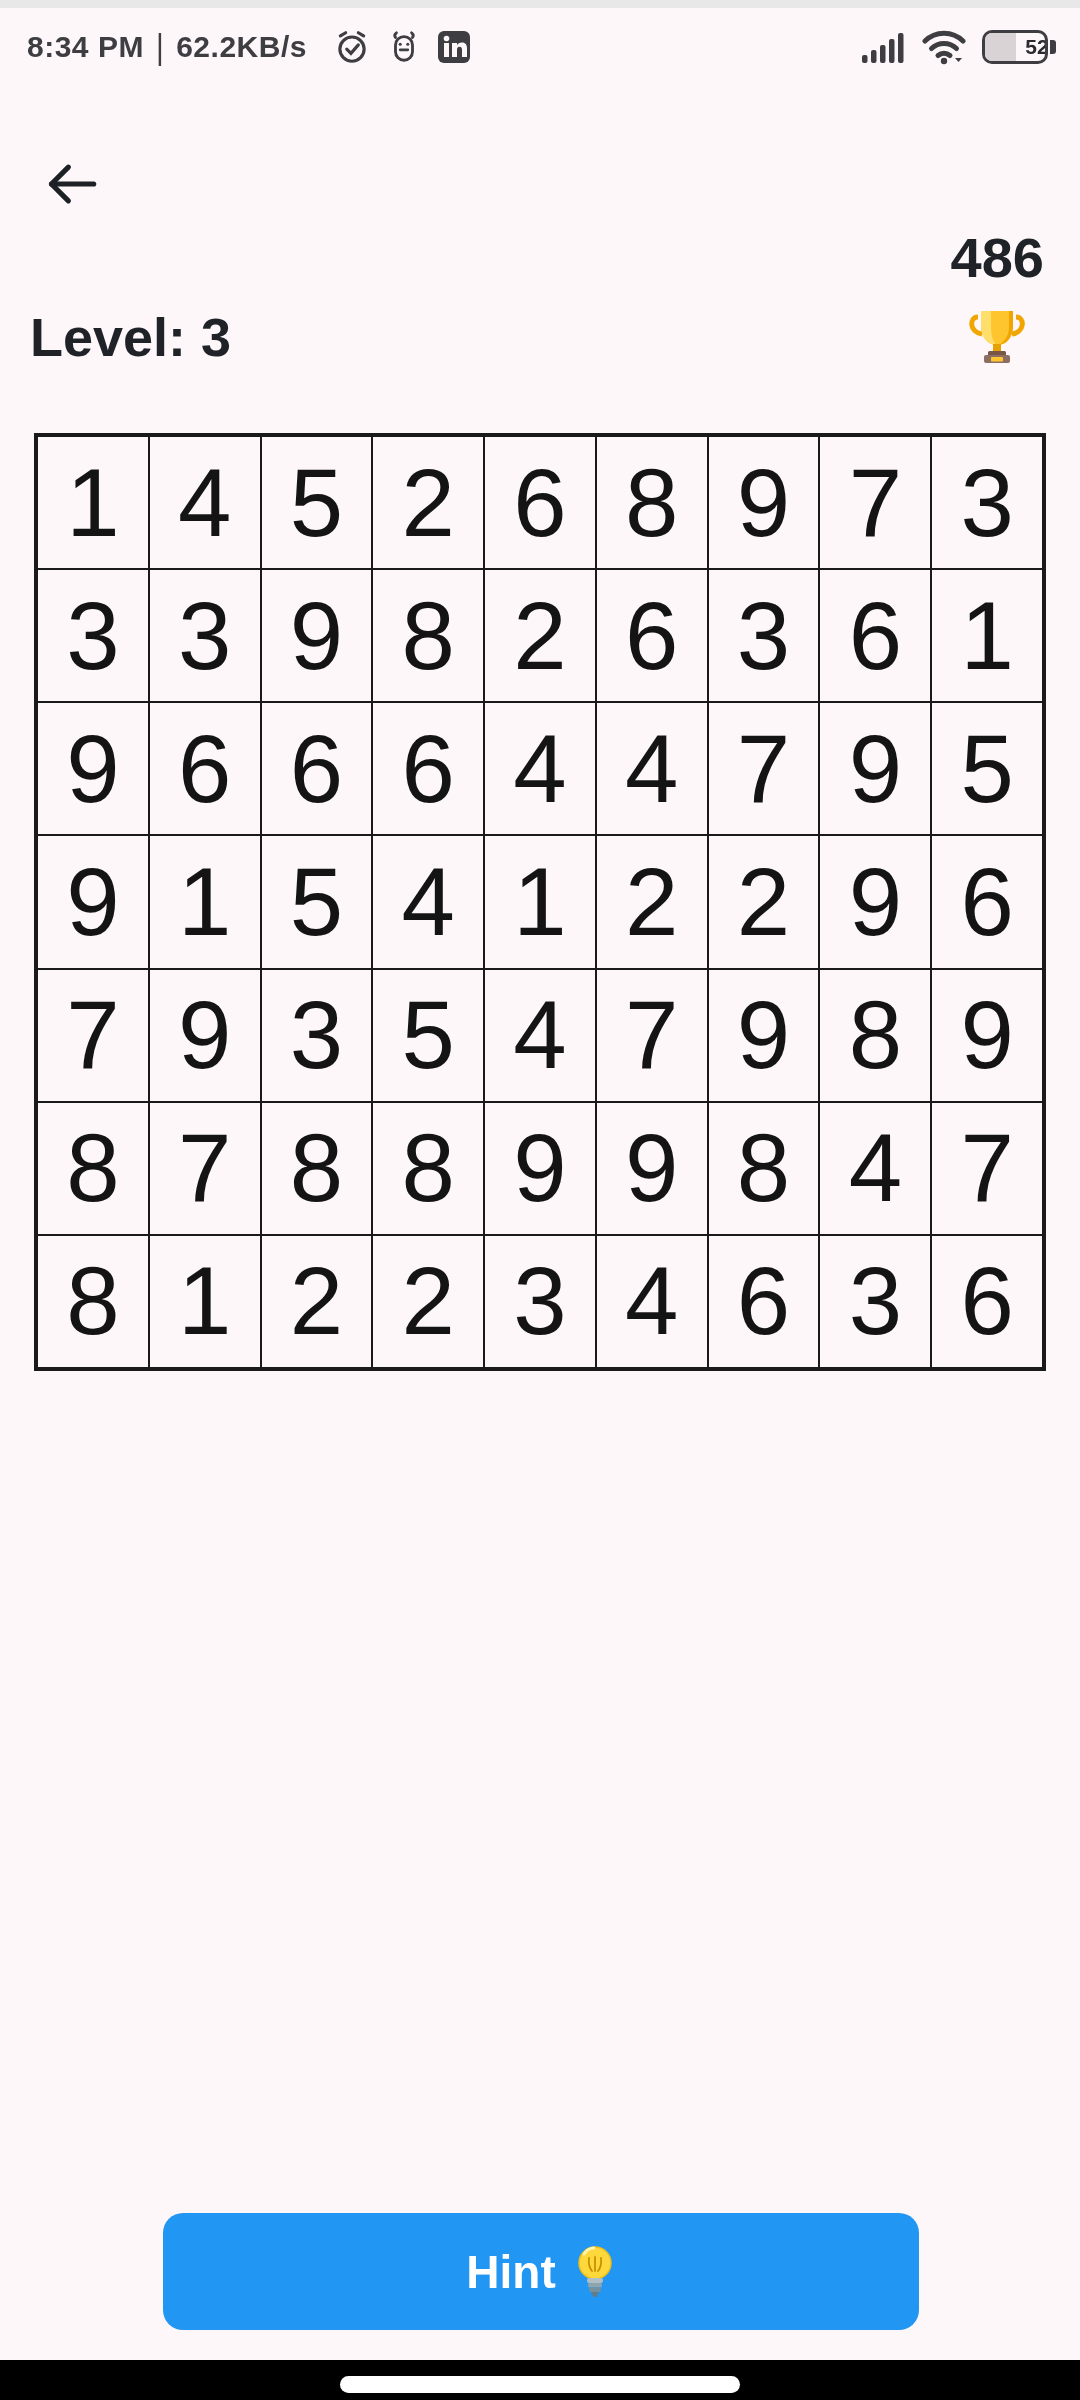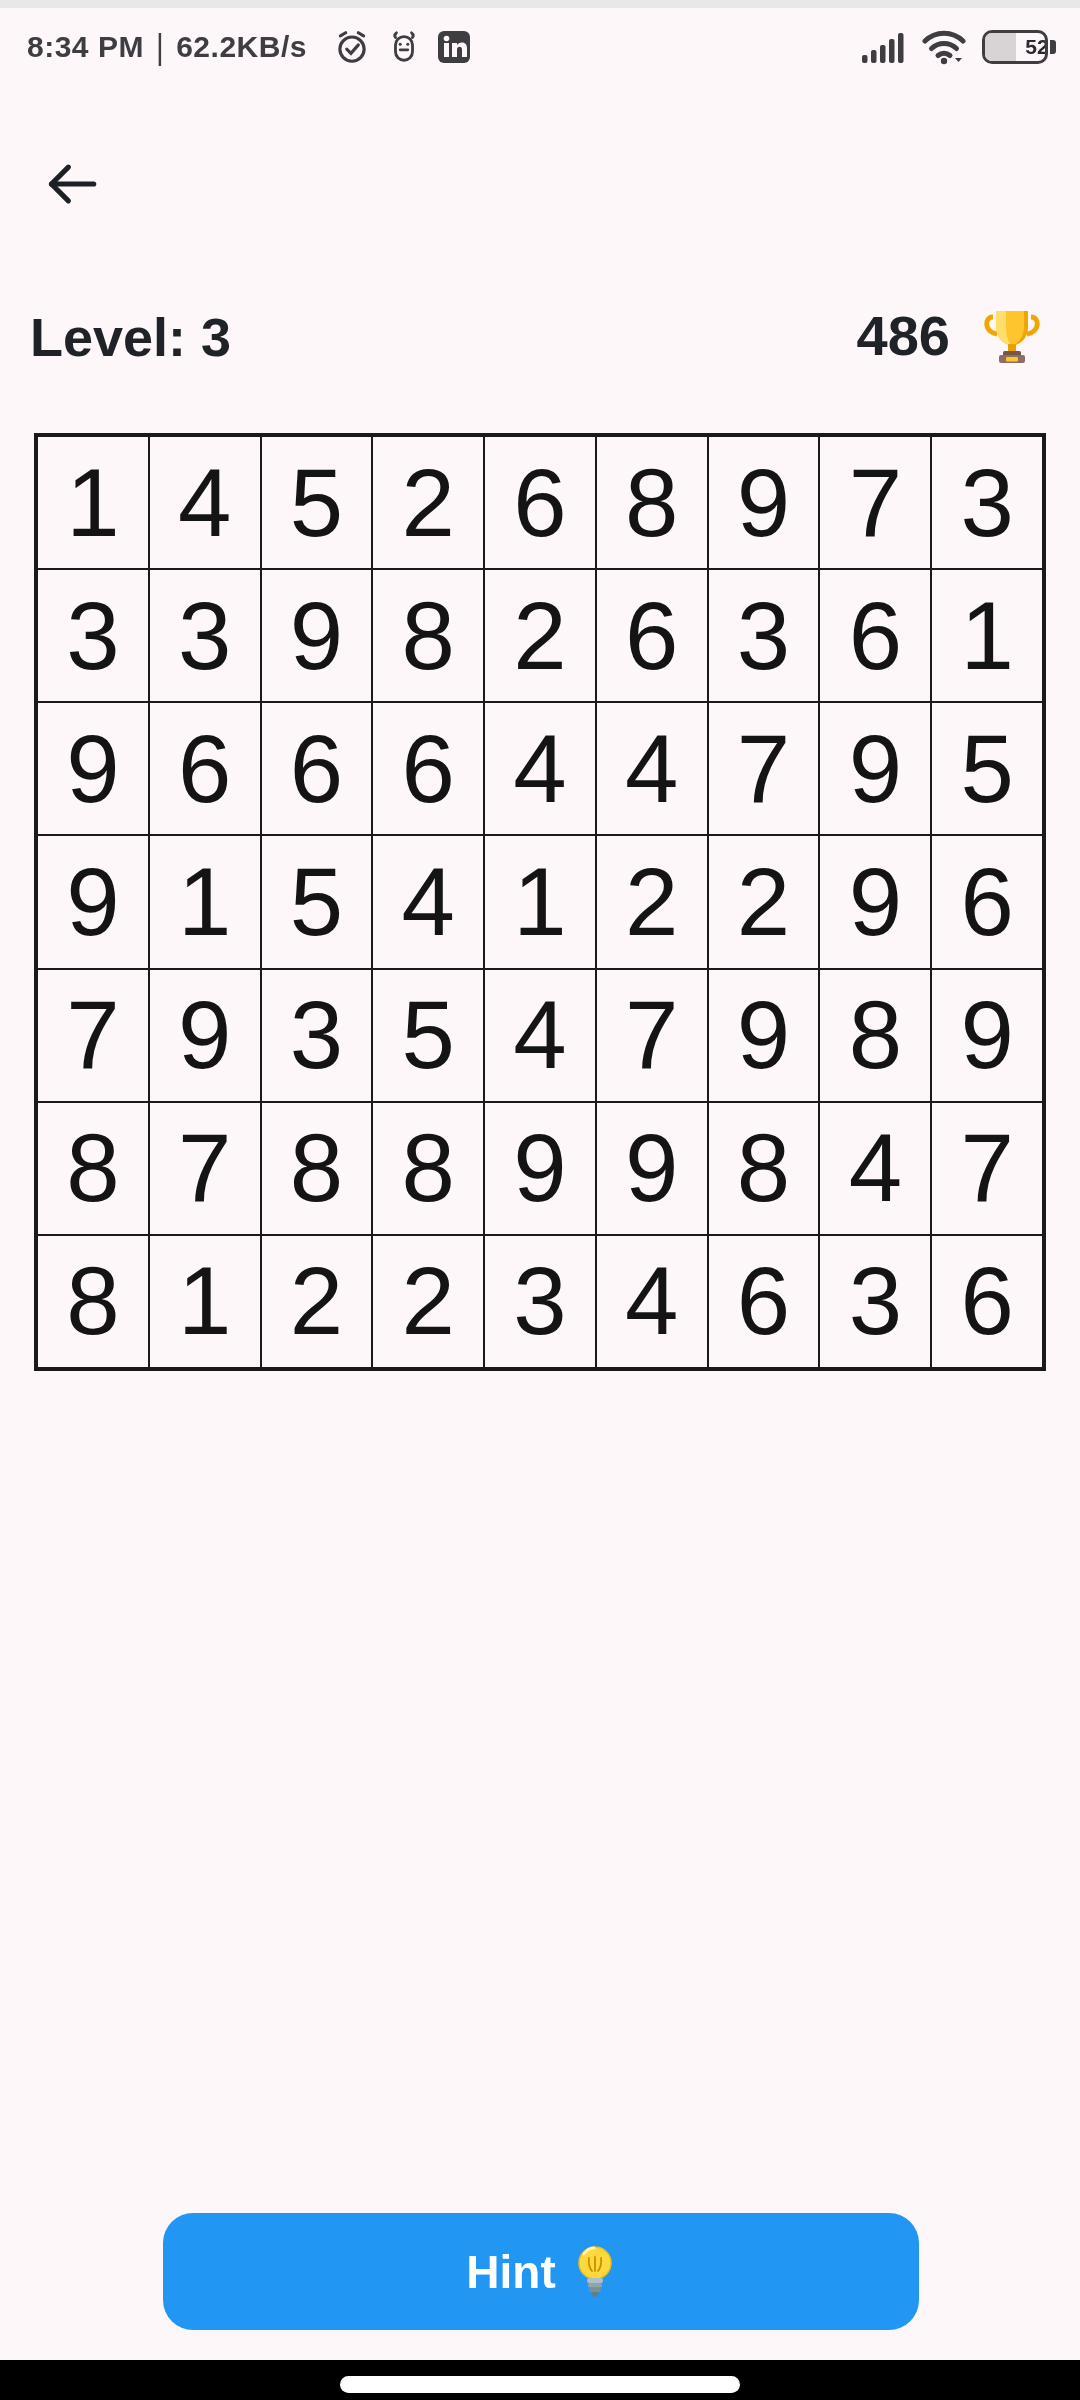--- a/index.html
+++ b/index.html
@@ -38,38 +38,38 @@
   .back-button{
     position:absolute;top:144px;left:40px;width:64px;height:64px;
     background:transparent;border:none;display:flex;align-items:center;justify-content:center;cursor:pointer;
   }
   
   .header-row{
     position:absolute;top:290px;left:30px;right:36px;height:70px;
     display:flex;align-items:flex-end;justify-content:space-between;
   }
   .level-label{font-size:54px;font-weight:700;color:var(--text-strong);}
-  .score-wrap{display:flex;align-items:center;gap:30px;}
+  .score-wrap{display:flex;align-items:center;gap:14px;flex-direction:column;}
   .score-value{font-size:56px;font-weight:700;color:var(--text-strong);}
   
   .number-grid{
     position:absolute;top:425px;left:34px;width:1012px;height:938px;
     display:grid;grid-template-columns:repeat(9,1fr);grid-auto-rows:1fr;
     border:3px solid var(--line);background:var(--background);
   }
   .cell{
     border:1px solid var(--line);
     display:flex;align-items:center;justify-content:center;
     font-size:96px;font-weight:400;color:var(--digit);
     user-select:none;cursor:pointer;line-height:1;
   }
   
   .hint-button{
     position:absolute;top:2205px;left:163px;width:756px;height:117px;
-    background:var(--accent);border:none;border-radius:30px;
+    background:var(--accent);border:none;border-radius:20px;
     display:flex;align-items:center;justify-content:center;gap:18px;
     color:var(--button-text);font-family:inherit;
     font-size:46px;font-weight:700;cursor:pointer;
   }
   
   .gesture-bar{
     position:absolute;left:0;right:0;bottom:0;height:48px;background:var(--navbar);
     display:flex;align-items:center;justify-content:center;
   }
   .home-indicator{width:400px;height:17px;border-radius:9px;background:var(--pill);cursor:pointer;}

